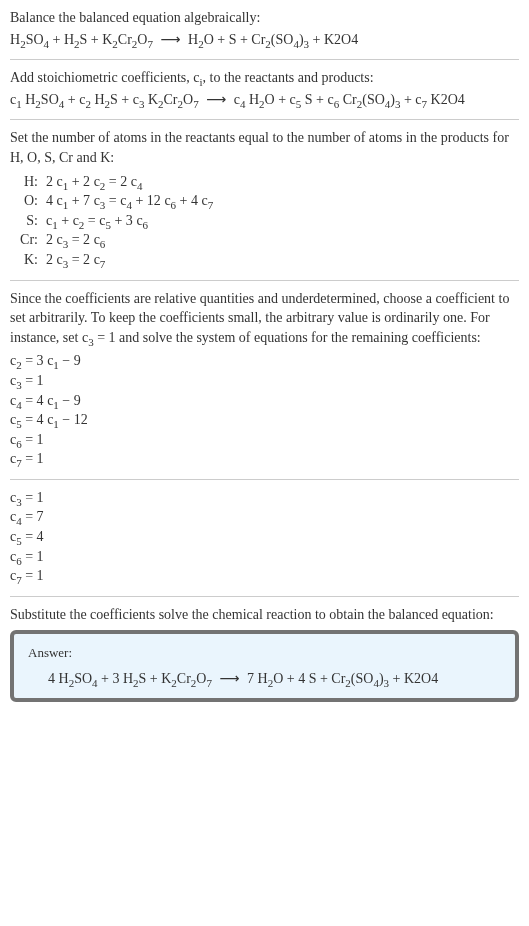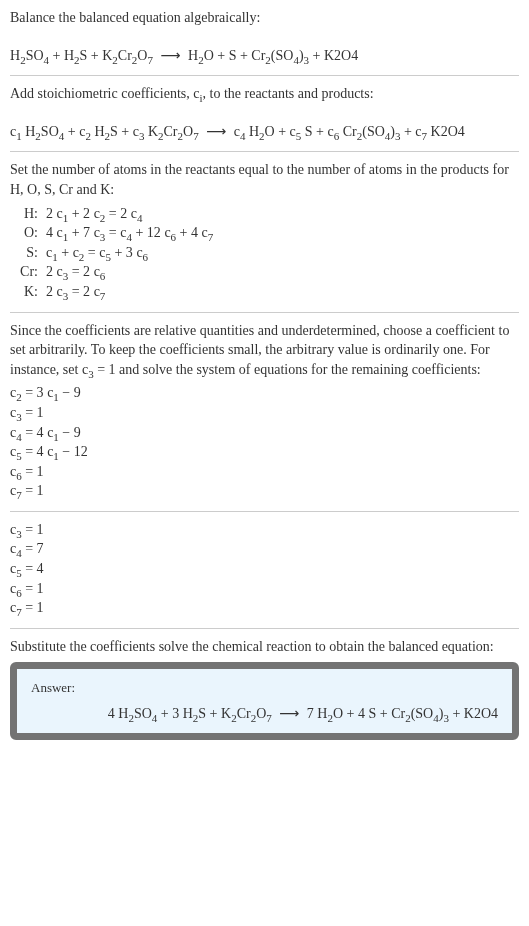--- a/index.html
+++ b/index.html
@@ -17,21 +17,21 @@
     margin-bottom: 6px;
   }
   hr {
     border: none;
     border-top: 1px solid #ccc;
     margin: 10px 0 8px 0;
   }
   .formula {
     font-family: Georgia, serif;
     font-size: 14px;
-    margin-top: 18px;
+    margin-top: 2px;
   }
   sub {
     font-size: 11px;
     vertical-align: sub;
     line-height: 0;
   }
   .arrow {
     display: inline-block;
     margin: 0 4px;
   }
@@ -52,34 +52,33 @@
     min-width: 24px;
   }
   .coefflist {
     margin-top: 4px;
   }
   .coefflist div {
     margin: 0;
   }
   .answer-box {
     background: #eaf5fd;
-    border: 7px solid #737373;
+    border: 4px solid #737373;
     border-radius: 6px;
     padding: 10px 14px;
     margin-top: 6px;
   }
   .answer-label {
     font-size: 13px;
     color: #333;
     margin-bottom: 6px;
   }
   .answer-formula {
     padding-left: 20px;
     font-size: 14px;
-    text-align: right;
   }
   .ital { }
 </style>
 </head>
 <body>
 
 <div class="section">
   <div>Balance the balanced equation algebraically:</div>
   <div class="formula">
     H<sub>2</sub>SO<sub>4</sub> + H<sub>2</sub>S + K<sub>2</sub>Cr<sub>2</sub>O<sub>7</sub> <span class="arrow">⟶</span> H<sub>2</sub>O + S + Cr<sub>2</sub>(SO<sub>4</sub>)<sub>3</sub> + K2O4

